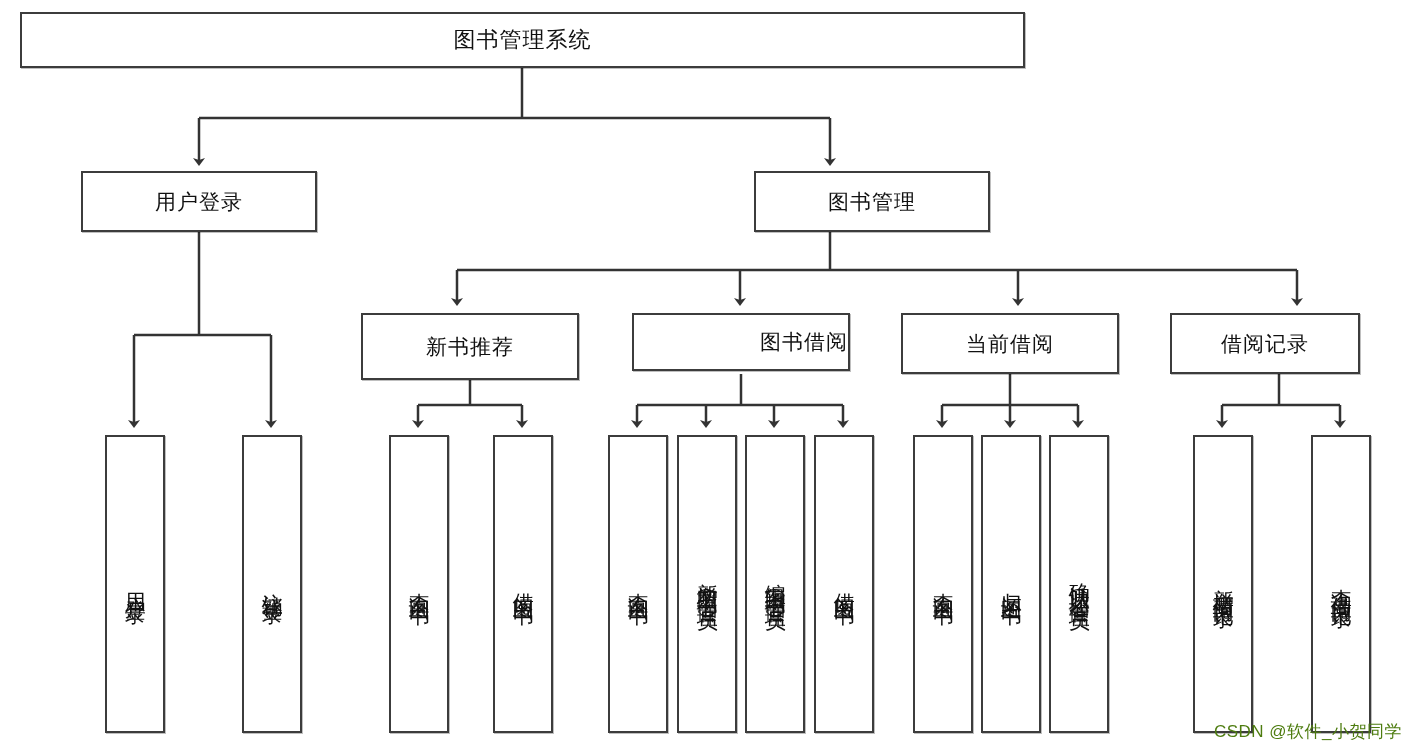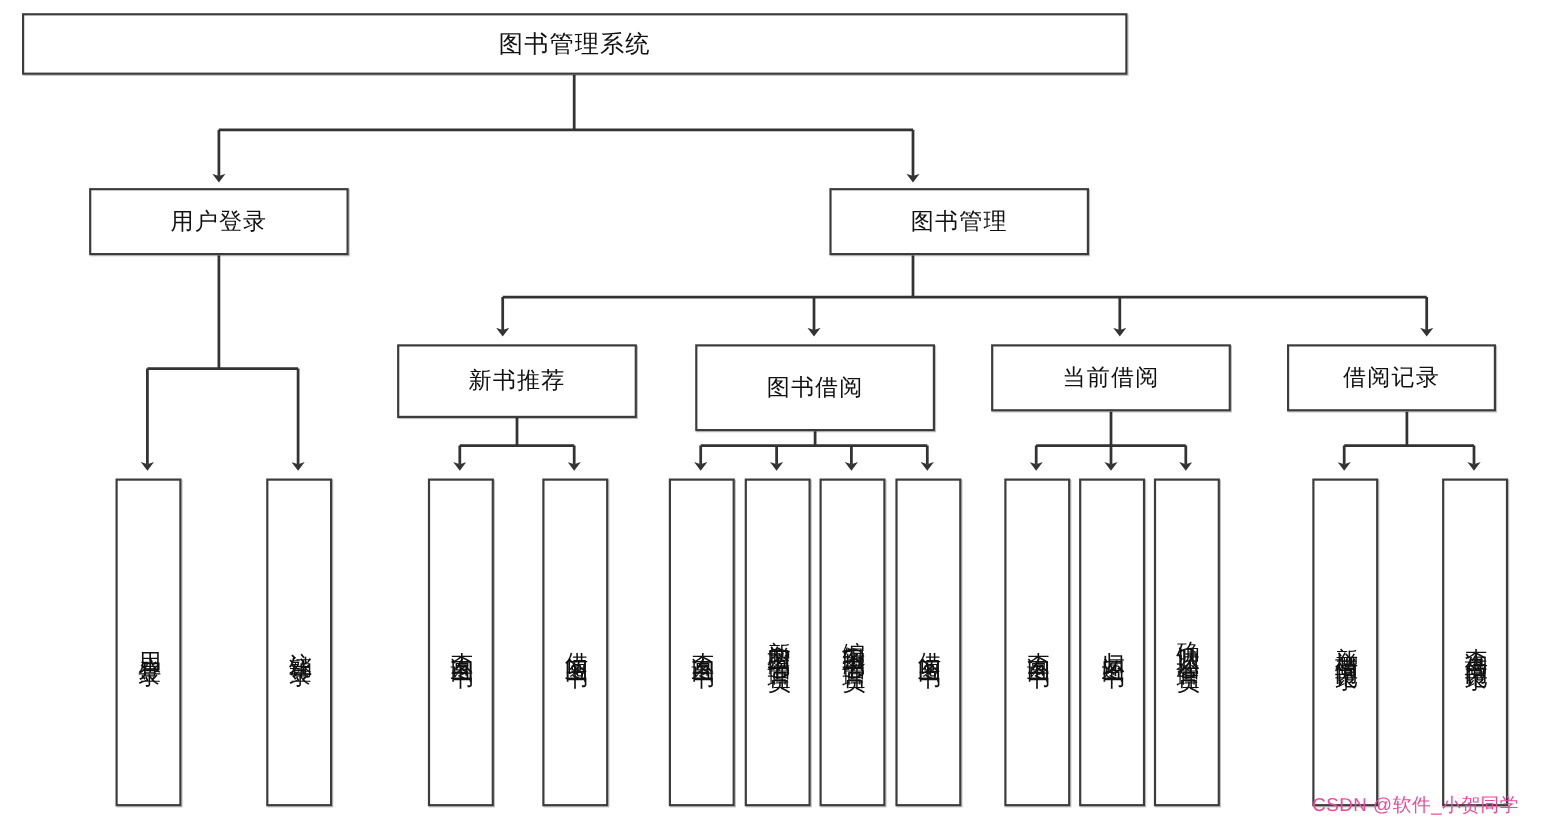--- a/index.html
+++ b/index.html
@@ -53,24 +53,24 @@
     writing-mode: vertical-rl;
     text-orientation: upright;
     white-space: normal;
     text-align: center;
   }
   .node.root {
     font-size: 22px;
   }
   #watermark {
     position: absolute;
-    right: 24px;
+    right: 3px;
     bottom: 4px;
     font-size: 17px;
-    color: #ec4899;
+    color: #4d7c0f;
     letter-spacing: 0.5px;
     user-select: none;
   }
 </style>
 </head>
 <body>
 
 <div id="canvas">
 
   <svg id="wires" viewBox="0 0 1405 747" xmlns="http://www.w3.org/2000/svg">
@@ -130,21 +130,21 @@
   <div class="node horiz" style="left:81px; top:171px; width:236px; height:61px;">
     <span class="label">用户登录</span>
   </div>
   <div class="node horiz" style="left:711px; top:171px; width:236px; height:61px;margin-left:43px;">
     <span class="label">图书管理</span>
   </div>
 
   <div class="node horiz" style="left:361px; top:313px; width:218px; height:67px;">
     <span class="label">新书推荐</span>
   </div>
-  <div class="node horiz" style="left:632px; top:313px; width:218px; height:79px;">
+  <div class="node horiz" style="left:632px; top:313px; width:218px; height:58px;justify-content:flex-end;">
     <span class="label">图书借阅</span>
   </div>
   <div class="node horiz" style="left:901px; top:313px; width:218px; height:61px;">
     <span class="label">当前借阅</span>
   </div>
   <div class="node horiz" style="left:1170px; top:313px; width:190px; height:61px;">
     <span class="label">借阅记录</span>
   </div>
 
   <div class="node vert" style="left:105px; top:435px; width:60px; height:298px;">

